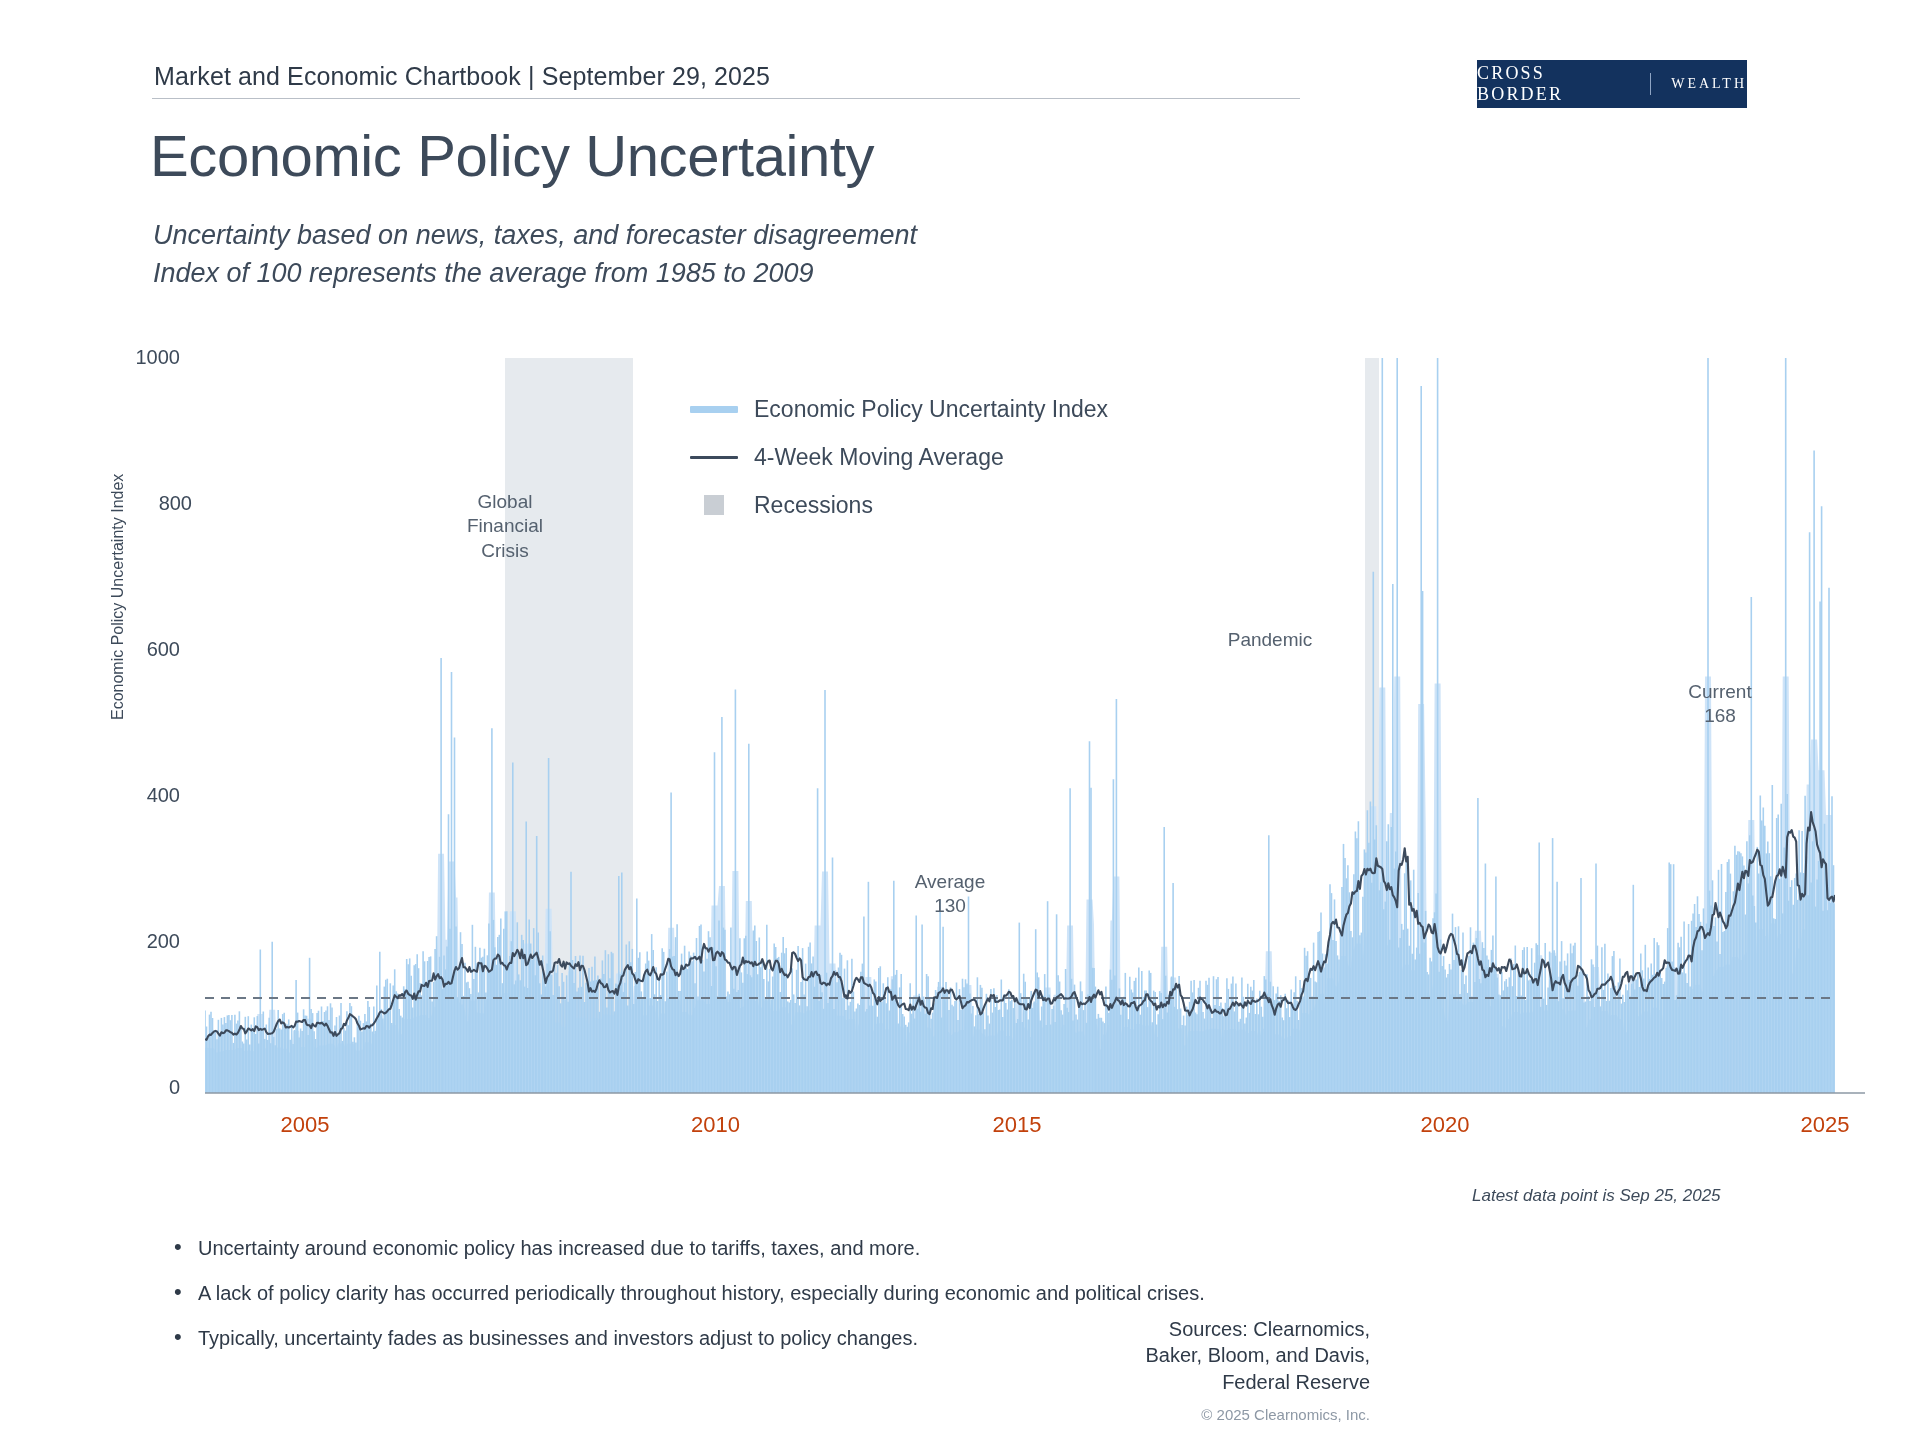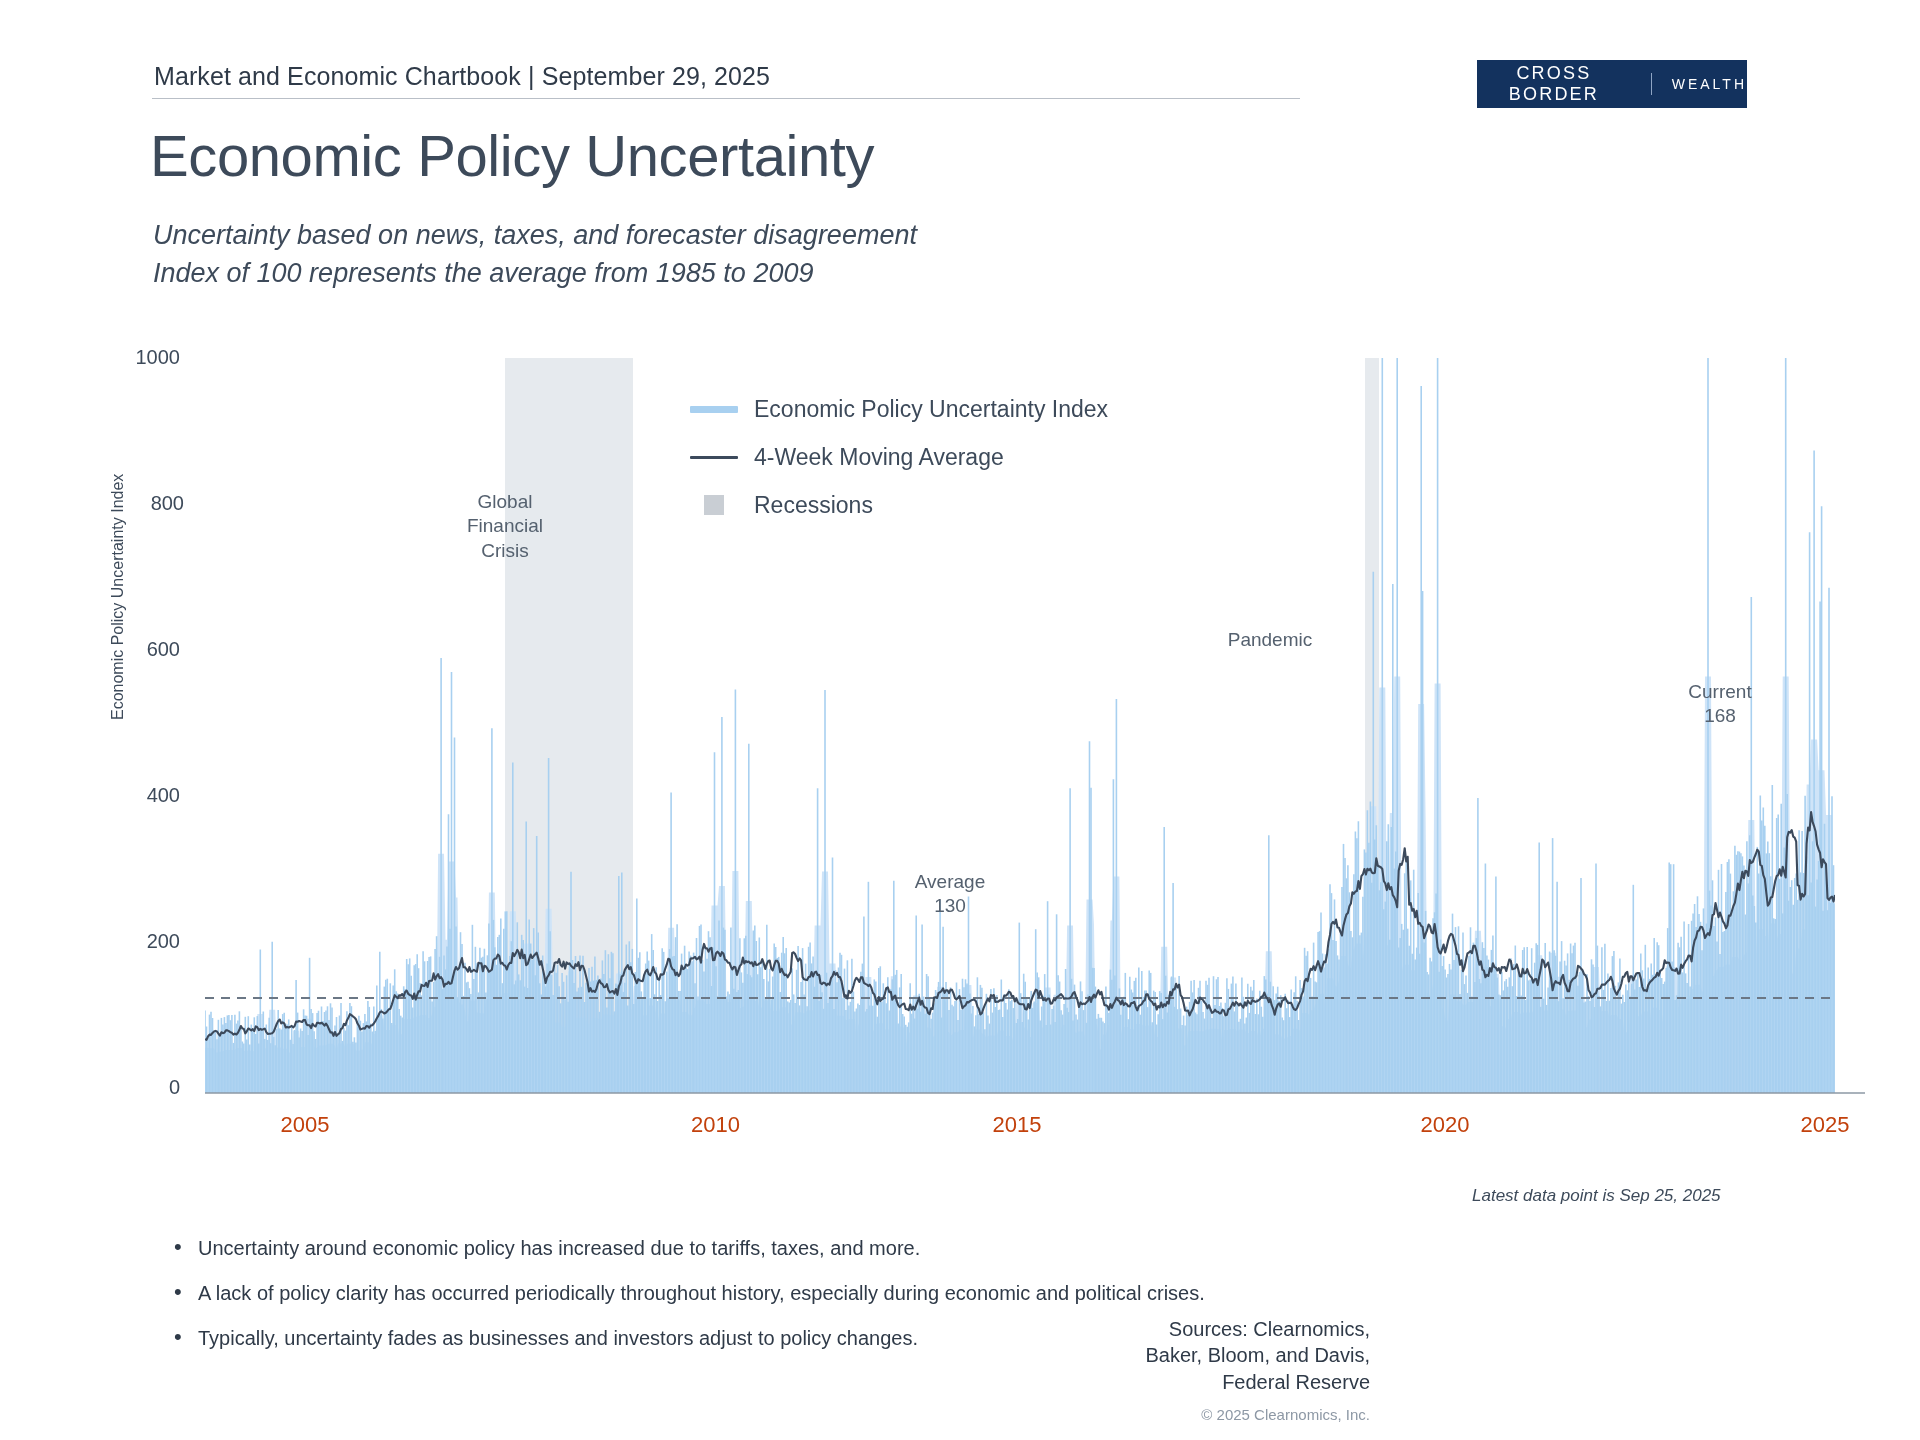--- a/index.html
+++ b/index.html
@@ -45,28 +45,27 @@
     left: 1477px;
     top: 60px;
     width: 270px;
     height: 48px;
     background: #13325e;
     display: flex;
     align-items: center;
     justify-content: center;
   }
   .logo-text {
-    font-family: Liberation Sans, sans-serif;
+    font-family: Liberation Serif, serif;
     color: #ffffff;
     font-size: 18px;
     letter-spacing: 2.2px;
     display: flex;
     align-items: center;
     gap: 20px;
-    text-align: center;
   }
   .logo-divider {
     display: inline-block;
     width: 1px;
     height: 22px;
     background: #8fa5c4;
   }
   .logo-sub {
     font-size: 14px;
     letter-spacing: 3px;
@@ -250,21 +249,21 @@
   <div class="subtitle">
     <div>Uncertainty based on news, taxes, and forecaster disagreement</div>
     <div>Index of 100 represents the average from 1985 to 2009</div>
   </div>
 
   <div class="chart-area">
 
     <div class="y-axis-title">Economic Policy Uncertainty Index</div>
 
     <div class="y-tick" style="left:0px; top:16px;">1000</div>
-    <div class="y-tick" style="left:4px; top:162px;">800</div>
+    <div class="y-tick" style="left:12px; top:162px;">800</div>
     <div class="y-tick" style="left:0px; top:308px;">600</div>
     <div class="y-tick" style="left:0px; top:454px;">400</div>
     <div class="y-tick" style="left:0px; top:600px;">200</div>
     <div class="y-tick" style="left:0px; top:746px;">0</div>
 
     <div class="x-tick" style="left:140px; top:782px;">2005</div>
     <div class="x-tick" style="left:520px; top:782px;text-align:right;">2010</div>
     <div class="x-tick" style="left:852px; top:782px;">2015</div>
     <div class="x-tick" style="left:1280px; top:782px;">2020</div>
     <div class="x-tick" style="left:1660px; top:782px;">2025</div>

